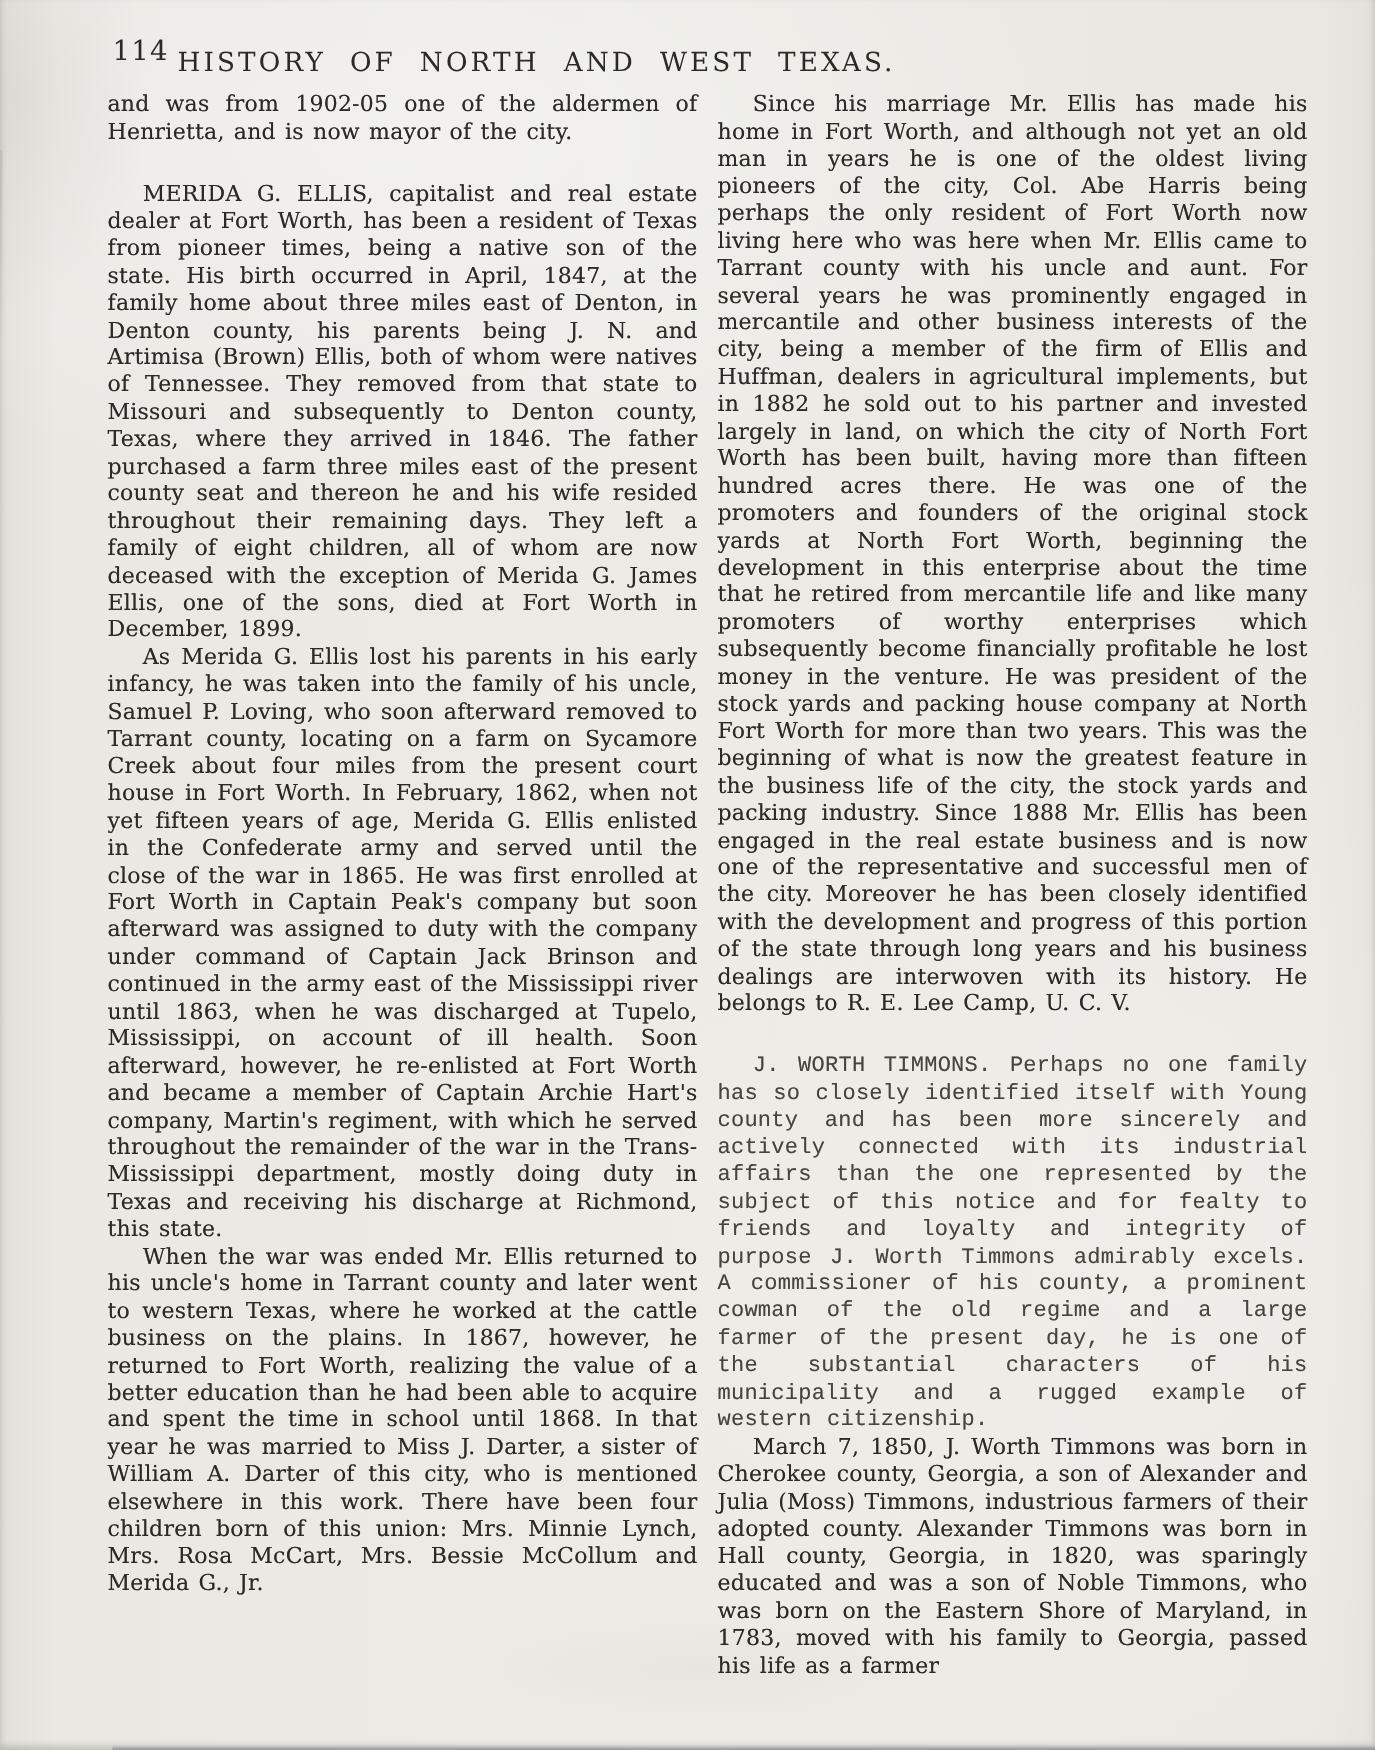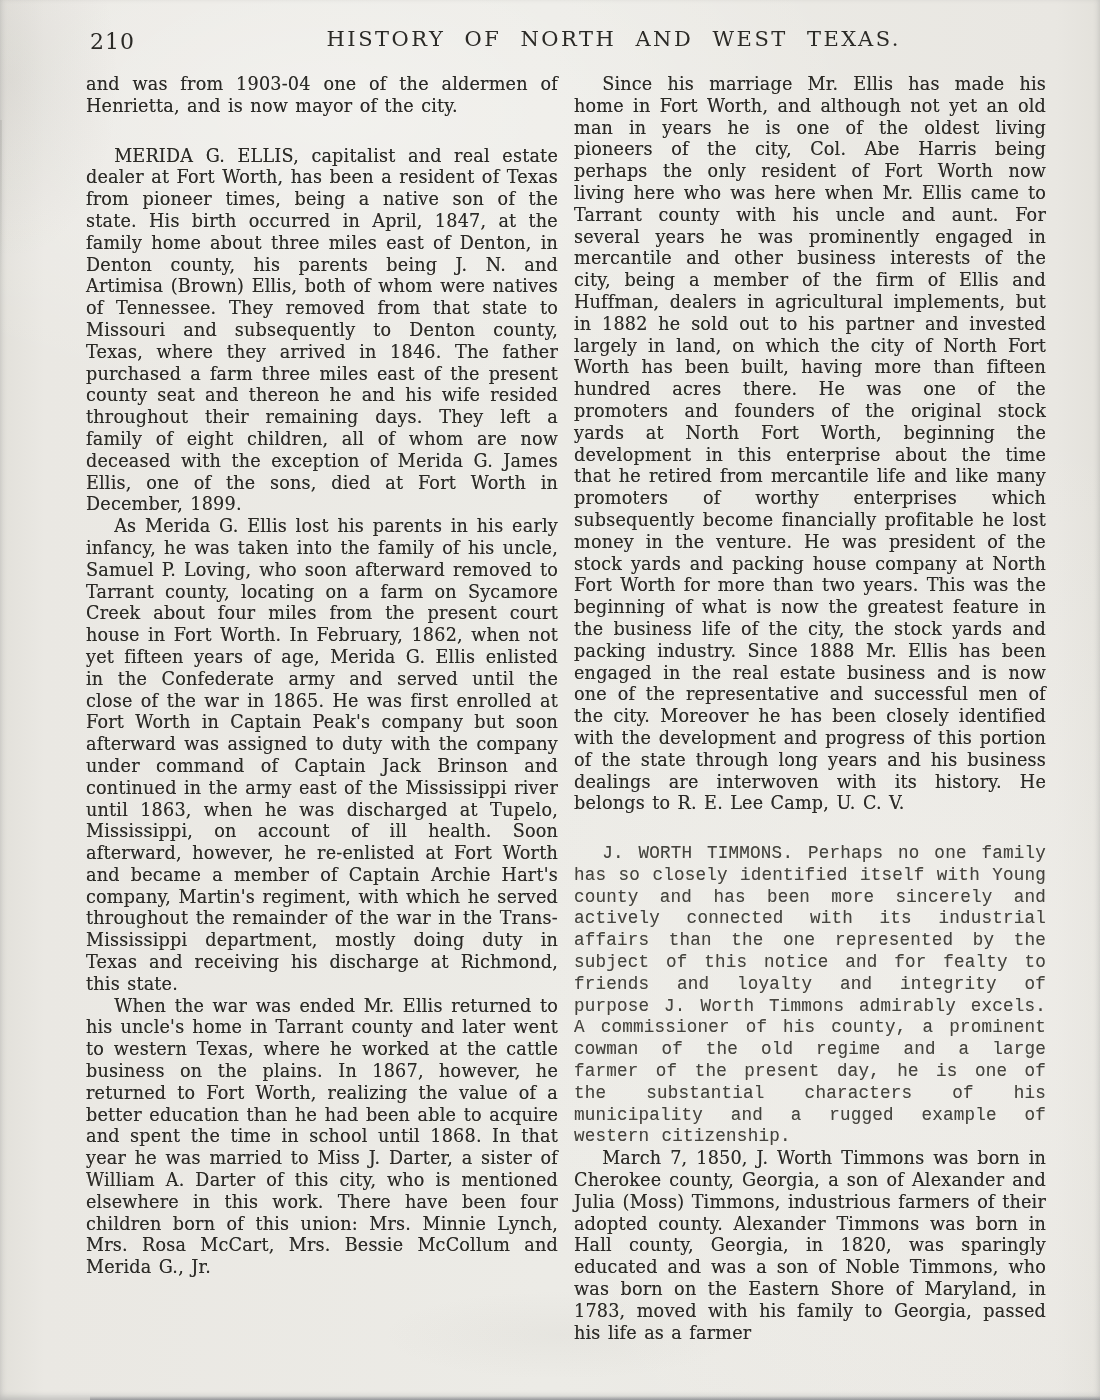--- a/index.html
+++ b/index.html
@@ -45,22 +45,22 @@
     top: 3px;
     font-size: 22px;
     letter-spacing: 1px;
     font-variant-numeric: oldstyle-nums;
   }
   .running-title {
     position: absolute;
     left: 130px;
     top: 0;
     width: 770px;
-    margin: 1px;
-    text-align: right;
+    margin: 12px;
+    text-align: left;
     font-size: 21px;
     font-weight: normal;
     letter-spacing: 2.5px;
     word-spacing: 10px;
     white-space: nowrap;
   }
   .columns {
     position: absolute;
     top: 74px;
     left: 86px;
@@ -117,27 +117,27 @@
 </head>
 <body>
 
 <div class="page">
 
   <div class="crease2"></div>
   <div class="stain-a"></div>
   <div class="stain-b"></div>
 
   <header>
-    <span class="page-number">210</span>
+    <span class="page-number">114</span>
     <h1 class="running-title">HISTORY OF NORTH AND WEST TEXAS.</h1>
   </header>
 
   <main class="columns">
     <section class="col">
-      <p>and was from 1903-04 one of the aldermen of Henrietta, and is now mayor of the city.</p>
+      <p>and was from 1902-05 one of the aldermen of Henrietta, and is now mayor of the city.</p>
       <p class="indent entry-start">MERIDA G. ELLIS, capitalist and real estate dealer at Fort Worth, has been a resident of Texas from pioneer times, being a native son of the state.  His birth occurred in April, 1847, at the family home about three miles east of Denton, in Denton county, his parents being J. N. and Artimisa (Brown) Ellis, both of whom were natives of Tennessee.  They removed from that state to Missouri and subsequently to Denton county, Texas, where they arrived in 1846.  The father purchased a farm three miles east of the present county seat and thereon he and his wife resided throughout their remaining days.  They left a family of eight children, all of whom are now deceased with the exception of Merida G.  James Ellis, one of the sons, died at Fort Worth in December, 1899.</p>
       <p class="indent">As Merida G. Ellis lost his parents in his early infancy, he was taken into the family of his uncle, Samuel P. Loving, who soon afterward removed to Tarrant county, locating on a farm on Sycamore Creek about four miles from the present court house in Fort Worth.  In February, 1862, when not yet fifteen years of age, Merida G. Ellis enlisted in the Confederate army and served until the close of the war in 1865.  He was first enrolled at Fort Worth in Captain Peak's company but soon afterward was assigned to duty with the company under command of Captain Jack Brinson and continued in the army east of the Mississippi river until 1863, when he was discharged at Tupelo, Mississippi, on account of ill health.  Soon afterward, however, he re-enlisted at Fort Worth and became a member of Captain Archie Hart's company, Martin's regiment, with which he served throughout the remainder of the war in the Trans-Mississippi department, mostly doing duty in Texas and receiving his discharge at Richmond, this state.</p>
       <p class="indent">When the war was ended Mr. Ellis returned to his uncle's home in Tarrant county and later went to western Texas, where he worked at the cattle business on the plains.  In 1867, however, he returned to Fort Worth, realizing the value of a better education than he had been able to acquire and spent the time in school until 1868.  In that year he was married to Miss J. Darter, a sister of William A. Darter of this city, who is mentioned elsewhere in this work.  There have been four children born of this union:  Mrs. Minnie Lynch, Mrs. Rosa McCart, Mrs. Bessie McCollum and Merida G., Jr.</p>
     </section>
 
     <section class="col">
       <p class="indent">Since his marriage Mr. Ellis has made his home in Fort Worth, and although not yet an old man in years he is one of the oldest living pioneers of the city, Col. Abe Harris being perhaps the only resident of Fort Worth now living here who was here when Mr. Ellis came to Tarrant county with his uncle and aunt.  For several years he was prominently engaged in mercantile and other business interests of the city, being a member of the firm of Ellis and Huffman, dealers in agricultural implements, but in 1882 he sold out to his partner and invested largely in land, on which the city of North Fort Worth has been built, having more than fifteen hundred acres there.  He was one of the promoters and founders of the original stock yards at North Fort Worth, beginning the development in this enterprise about the time that he retired from mercantile life and like many promoters of worthy enterprises which subsequently become financially profitable he lost money in the venture.  He was president of the stock yards and packing house company at North Fort Worth for more than two years.  This was the beginning of what is now the greatest feature in the business life of the city, the stock yards and packing industry.  Since 1888 Mr. Ellis has been engaged in the real estate business and is now one of the representative and successful men of the city.  Moreover he has been closely identified with the development and progress of this portion of the state through long years and his business dealings are interwoven with its history.  He belongs to R. E. Lee Camp, U. C. V.</p>
       <p class="indent entry-start faded">J. WORTH TIMMONS.  Perhaps no one family has so closely identified itself with Young county and has been more sincerely and actively connected with its industrial affairs than the one represented by the subject of this notice and for fealty to friends and loyalty and integrity of purpose J. Worth Timmons admirably excels.  A commissioner of his county, a prominent cowman of the old regime and a large farmer of the present day, he is one of the substantial characters of his municipality and a rugged example of western citizenship.</p>
       <p class="indent">March 7, 1850, J. Worth Timmons was born in Cherokee county, Georgia, a son of Alexander and Julia (Moss) Timmons, industrious farmers of their adopted county.  Alexander Timmons was born in Hall county, Georgia, in 1820, was sparingly educated and was a son of Noble Timmons, who was born on the Eastern Shore of Maryland, in 1783, moved with his family to Georgia, passed his life as a farmer</p>
     </section>

